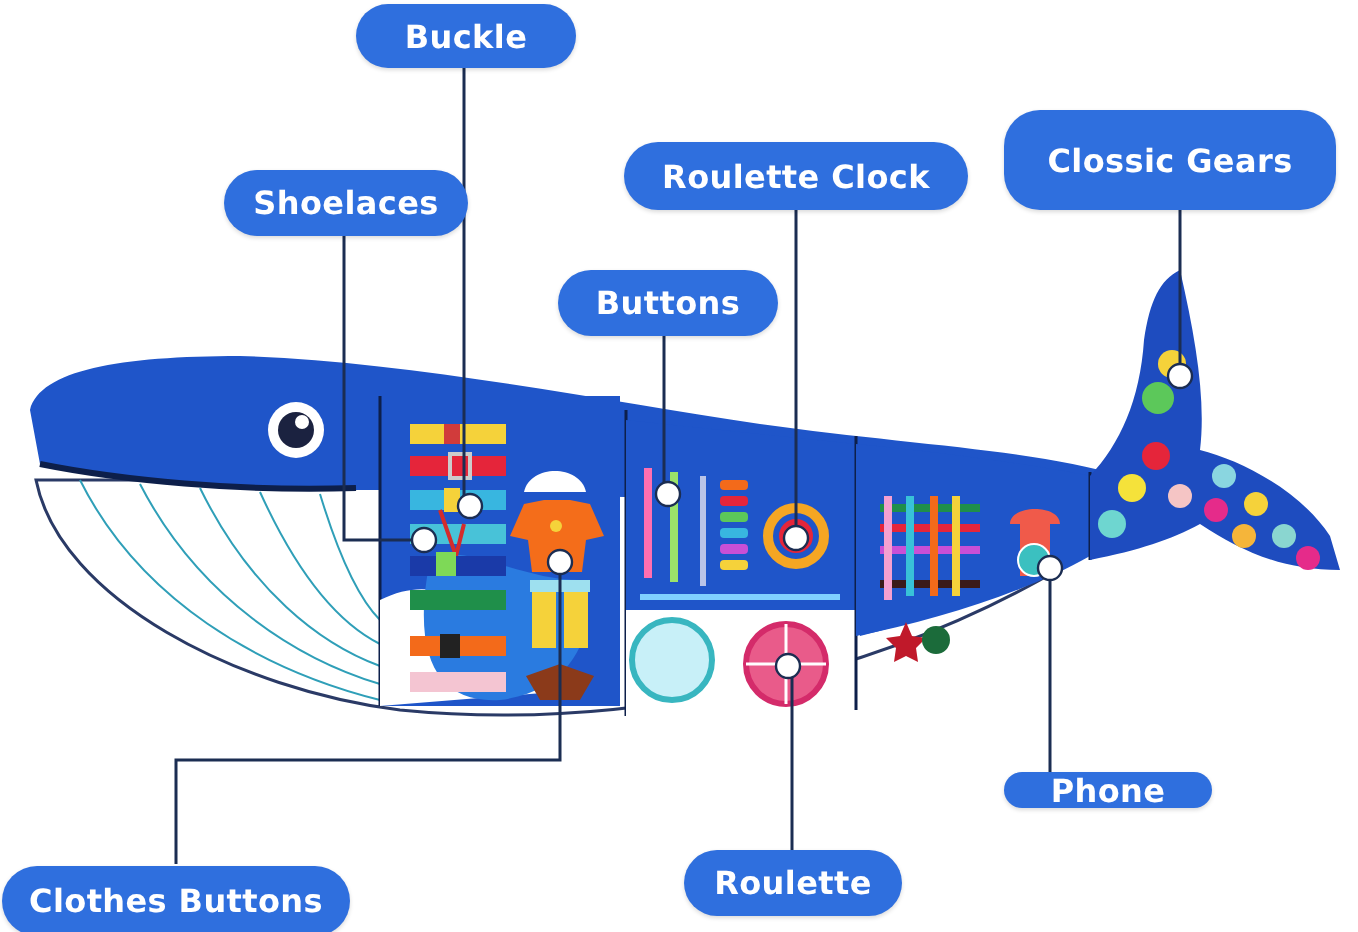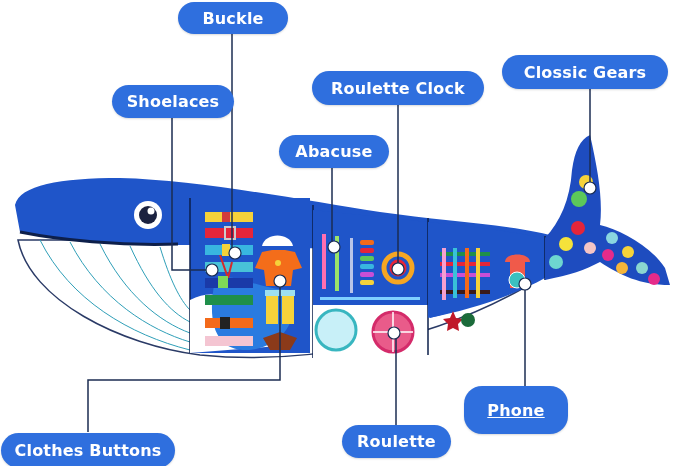--- a/index.html
+++ b/index.html
@@ -136,17 +136,17 @@
     <circle cx="590" cy="188" r="6"></circle>
     <circle cx="280" cy="281" r="6"></circle>
     <circle cx="394" cy="333" r="6"></circle>
     <circle cx="525" cy="284" r="6"></circle>
   </g>
 </svg>
 
 <div class="pill" style="left:178px;top:2px;width:110px;height:32px;">Buckle</div>
 <div class="pill" style="left:112px;top:85px;width:122px;height:33px;">Shoelaces</div>
 <div class="pill" style="left:312px;top:71px;width:172px;height:34px;">Roulette Clock</div>
-<div class="pill" style="left:502px;top:55px;width:166px;height:34px;">Clossic Gears</div>
-<div class="pill" style="left:279px;top:135px;width:110px;height:33px;">Abacuse</div>
+<div class="pill" style="left:502px;top:55px;width:166px;height:50px;">Clossic Gears</div>
+<div class="pill" style="left:279px;top:135px;width:110px;height:33px;">Buttons</div>
 <div class="pill" style="left:1px;top:433px;width:174px;height:35px;">Clothes Buttons</div>
 <div class="pill" style="left:342px;top:425px;width:109px;height:33px;text-align:center;">Roulette</div>
-<div class="pill" style="left:464px;top:386px;width:104px;height:48px;text-decoration:underline;">Phone</div>
+<div class="pill" style="left:502px;top:386px;width:104px;height:18px;">Phone</div>
 
 </body></html>

